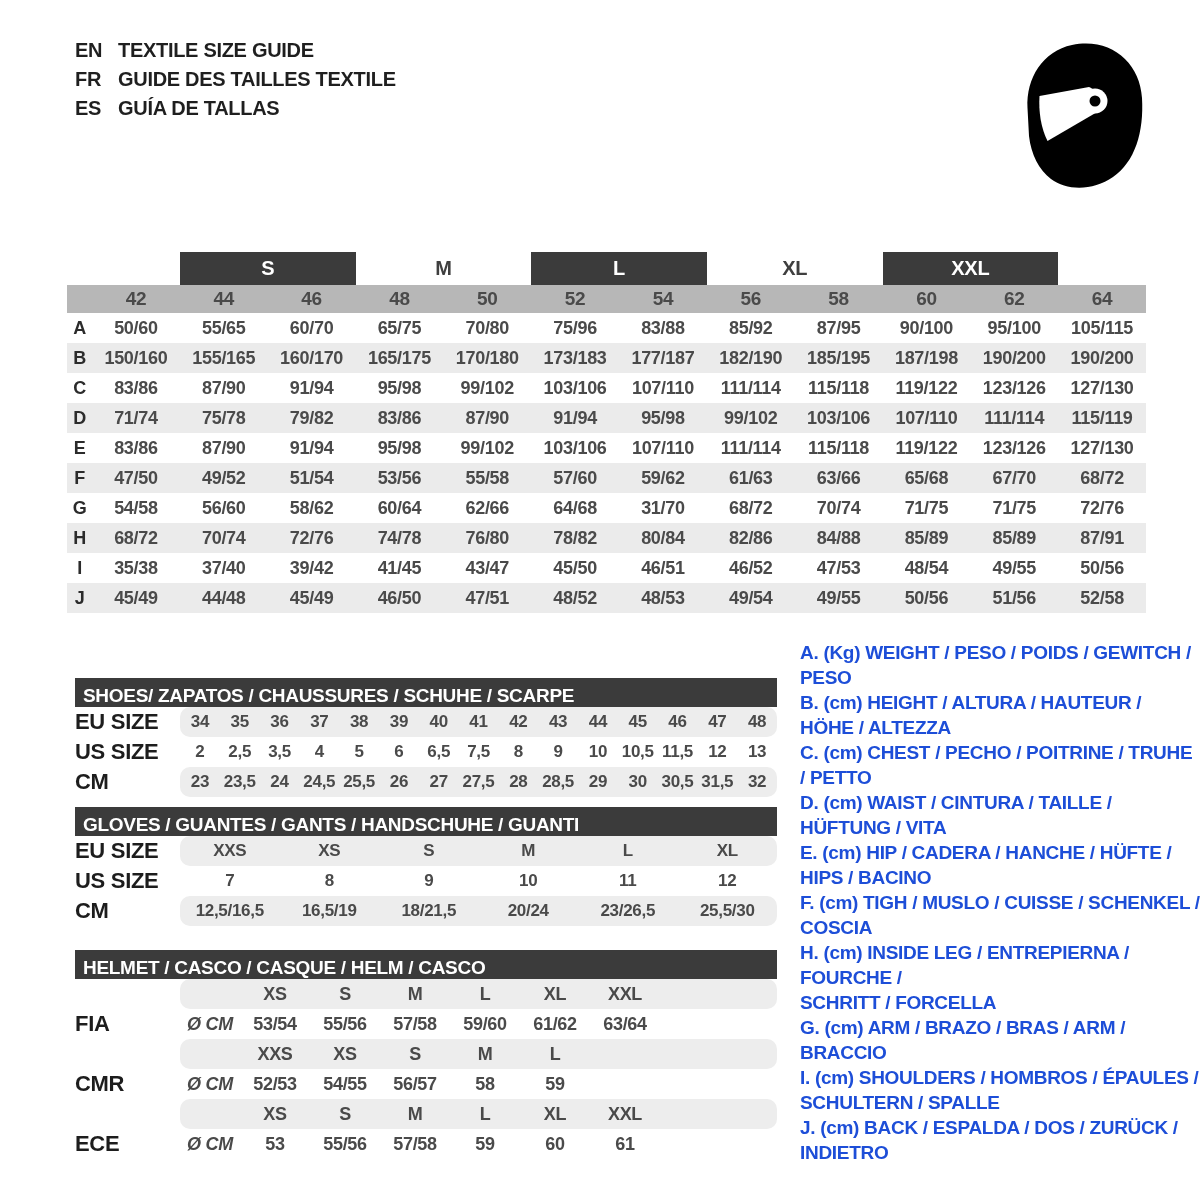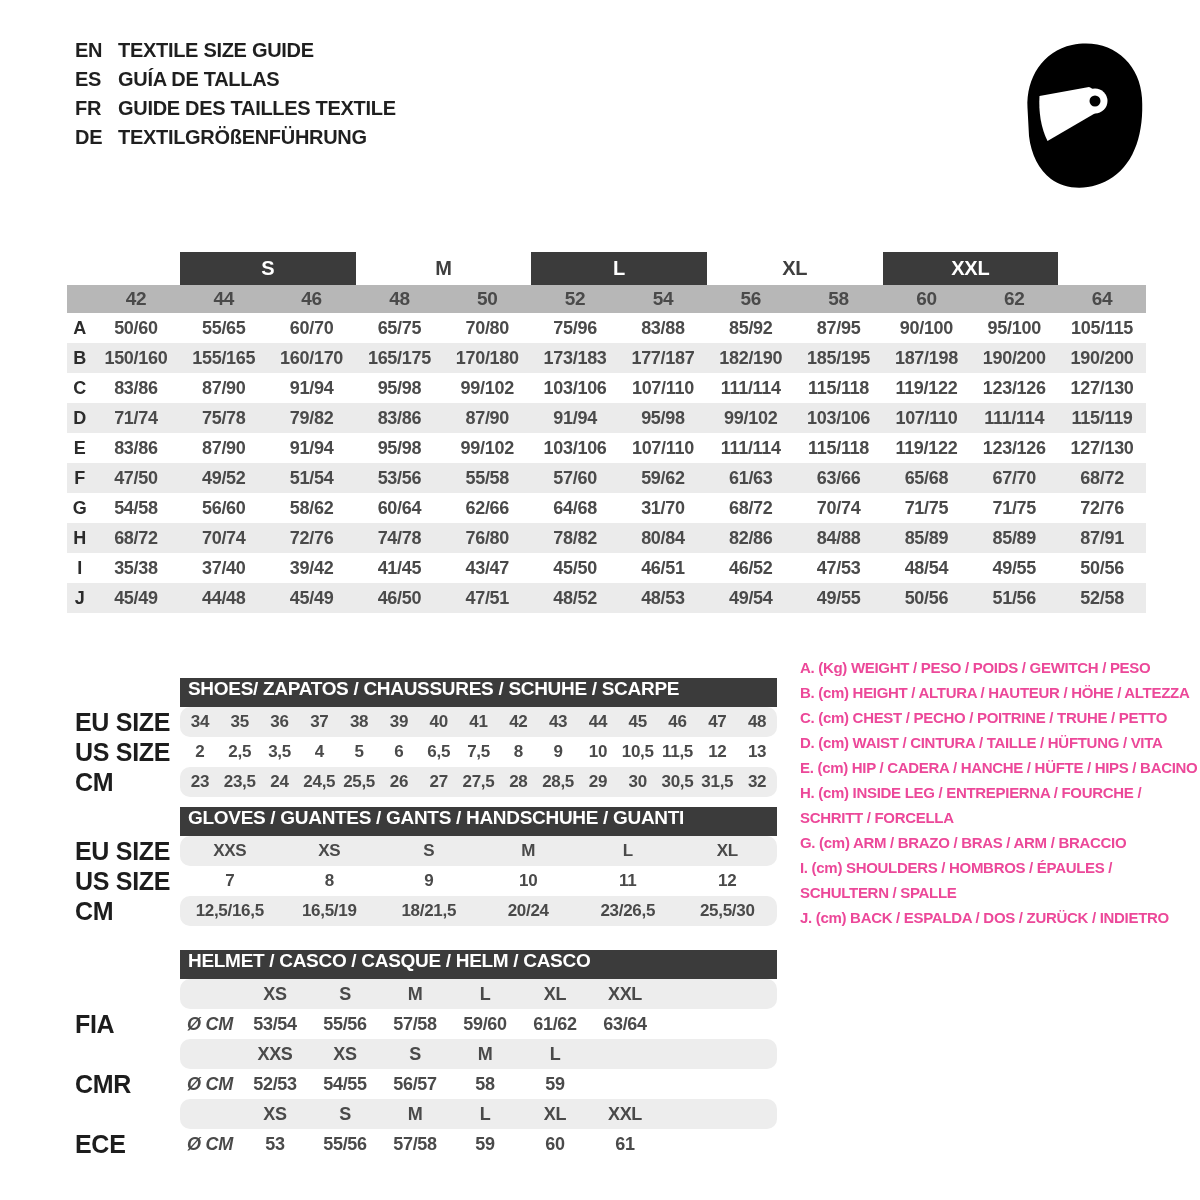--- a/index.html
+++ b/index.html
@@ -42,61 +42,57 @@
   .dc > .size-group:nth-child(odd){background:var(--dark);color:#fff;}
   #num-bar{height:28px;background:var(--numbar);}
   .num-cell{display:flex;align-items:center;justify-content:center;font-size:19px;color:#4a4a4a;}
   .t-row{height:30px;}
   #t-rows > .t-row:nth-child(even){background:var(--stripe);}
   .t-label{display:flex;align-items:center;justify-content:center;color:#2b2b2b;}
   .t-cell{display:flex;align-items:center;justify-content:center;white-space:nowrap;}
 
   
   #bottom-block{position:absolute;left:75px;top:678px;width:702px;color:var(--cell);}
-  .sec-bar{margin-left:105px;height:29px;background:var(--dark);color:#fff;
-           display:flex;align-items:flex-start;padding-left:8px;font-size:19px;white-space:nowrap;}
+  .sec-bar{height:29px;background:var(--dark);color:#fff;
+           display:flex;align-items:flex-end;padding-left:8px;font-size:19px;white-space:nowrap;}
   .s-row{display:grid;grid-template-columns:105px 1fr;height:30px;}
-  .s-label{display:flex;align-items:center;color:#1d1d1d;font-size:25px;}
+  .s-label{display:flex;align-items:center;color:#1d1d1d;font-size:22px;}
   .s-cells{display:grid;align-items:center;border-radius:10px;}
   .sec-rows > .s-row:nth-child(odd) .s-cells{background:#ededed;}
   .s-cell{display:flex;align-items:center;justify-content:center;white-space:nowrap;font-size:17px;}
   #shoes-section .s-cells{grid-template-columns:repeat(15,1fr);}
   #gloves-section .s-cells{grid-template-columns:repeat(6,1fr);font-size:18px;}
   #gloves-section{margin-top:10px;}
   #helmet-section{margin-top:24px;}
   #helmet-section .s-cells{grid-template-columns:60px repeat(6,70px) 1fr;}
   .h-unit{display:flex;align-items:center;justify-content:center;white-space:nowrap;font-size:18px;font-style:italic;}
   #helmet-section .s-cell{font-size:18px;}
 
   
-  #legend{position:absolute;left:800px;top:655px;width:400px;font-size:15px;color:#ec4899;}
+  #legend{position:absolute;left:800px;top:640px;width:400px;font-size:19px;color:#1d4ed8;}
   .legend-line{line-height:25px;white-space:pre-line;}
 </style>
 </head>
 <body>
 
 <div id="canvas">
 
   <div id="lang-block">
 
   <div class="lang-row">
       <span class="lang-code">EN</span>
       <span class="lang-title">TEXTILE SIZE GUIDE</span>
     </div>
       <div class="lang-row">
+      <span class="lang-code">FR</span>
+      <span class="lang-title">GUIDE DES TAILLES TEXTILE</span>
+    </div>
+      <div class="lang-row">
       <span class="lang-code">ES</span>
       <span class="lang-title">GUÍA DE TALLAS</span>
-    </div>
-      <div class="lang-row">
-      <span class="lang-code">FR</span>
-      <span class="lang-title">GUIDE DES TAILLES TEXTILE</span>
-    </div>
-      <div class="lang-row">
-      <span class="lang-code">DE</span>
-      <span class="lang-title">TEXTILGRÖßENFÜHRUNG</span>
     </div>
     </div>
 
   <svg id="helmet-icon" viewBox="0 0 135 160" xmlns="http://www.w3.org/2000/svg">
     <path fill="#000" d="M54 9 C92 1 122 26 124 62 C126 96 117 126 95 141 C75 155 49 155 33 143 C21 134 13 118 11 100 L9.5 72 C8 42 25 15 54 9 Z"></path>
     <path fill="#fff" d="M21.5 60 L71 51 C80.5 55 83.5 66.5 77.5 77 L29.5 105 C23 92 20.5 76 21.5 60 Z"></path>
     <circle cx="77" cy="65" r="12.5" fill="#fff"></circle>
     <circle cx="77" cy="65" r="5.5" fill="#000"></circle>
   </svg>
 
@@ -365,20 +361,21 @@
 
   </div>
 
   <div id="legend">
 
   <div class="legend-line">A. (Kg) WEIGHT / PESO / POIDS / GEWITCH / PESO</div>
       <div class="legend-line">B. (cm) HEIGHT / ALTURA / HAUTEUR / HÖHE / ALTEZZA</div>
       <div class="legend-line">C. (cm) CHEST / PECHO / POITRINE / TRUHE / PETTO</div>
       <div class="legend-line">D. (cm) WAIST / CINTURA / TAILLE / HÜFTUNG / VITA</div>
       <div class="legend-line">E. (cm) HIP / CADERA / HANCHE / HÜFTE / HIPS /  BACINO</div>
+      <div class="legend-line">F. (cm) TIGH / MUSLO / CUISSE / SCHENKEL / COSCIA</div>
       <div class="legend-line">H. (cm) INSIDE LEG / ENTREPIERNA / FOURCHE /
 SCHRITT / FORCELLA</div>
       <div class="legend-line">G. (cm) ARM  / BRAZO / BRAS / ARM / BRACCIO</div>
       <div class="legend-line">I.  (cm) SHOULDERS / HOMBROS / ÉPAULES /
 SCHULTERN / SPALLE</div>
       <div class="legend-line">J. (cm) BACK / ESPALDA / DOS / ZURÜCK / INDIETRO</div>
     </div>
 
 </div>
 

